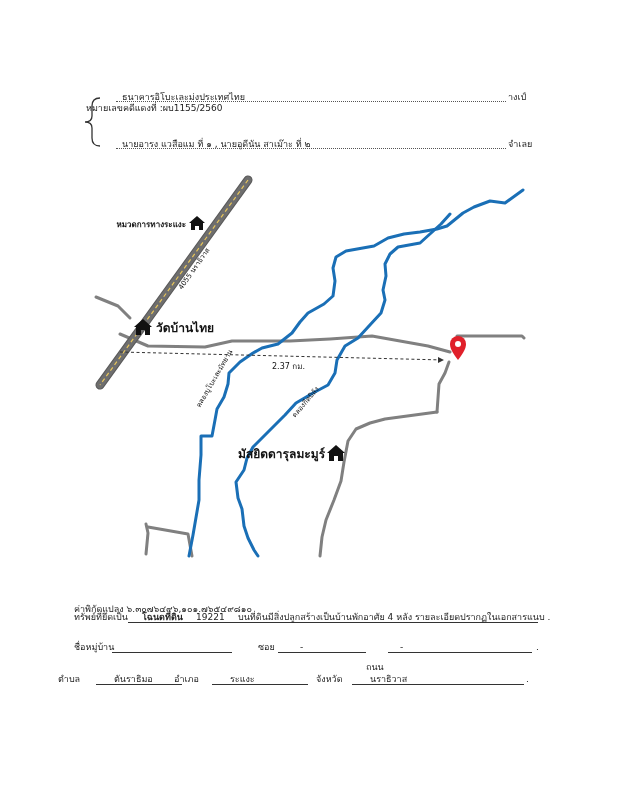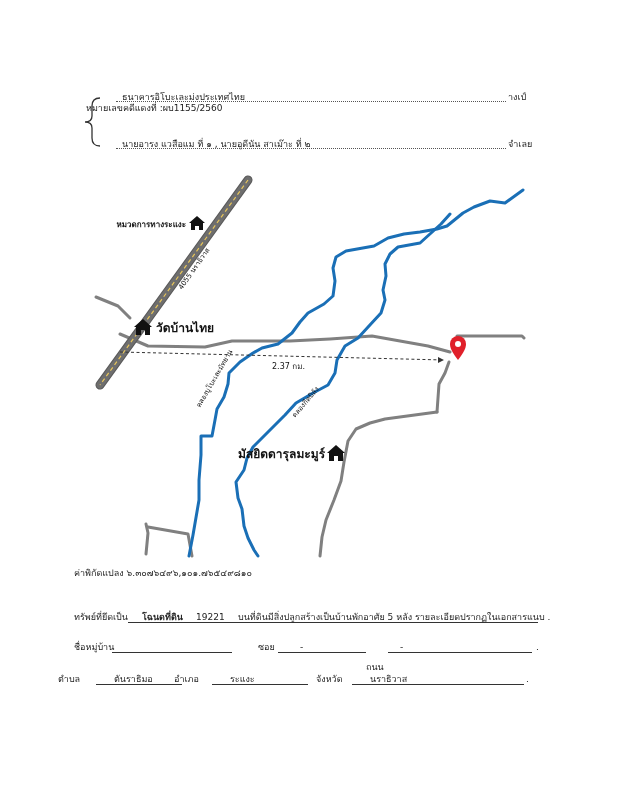--- a/index.html
+++ b/index.html
@@ -69,30 +69,30 @@
 
   <text class="maplabel" x="186" y="227" font-size="8" font-weight="bold" text-anchor="end" fill="#111">หมวดการทางระแงะ</text>
   <text class="maplabel" x="0" y="0" font-size="7" fill="#111" transform="translate(182,290) rotate(-55)">4055 นราธิวาส</text>
   <text class="maplabel" x="156" y="332" font-size="12" font-weight="bold" fill="#111">วัดบ้านไทย</text>
   <text class="maplabel" x="272" y="369" font-size="8" fill="#111">2.37 กม.</text>
   <text class="maplabel" x="0" y="0" font-size="7" fill="#111" transform="translate(200,408) rotate(-60)">คลองบูโบะเละมัทยาน</text>
   <text class="maplabel" x="0" y="0" font-size="7" fill="#111" transform="translate(295,418) rotate(-50)">คลองกีตบิลัง</text>
   <text class="maplabel" x="238" y="458" font-size="12" font-weight="bold" fill="#111">มัสยิดดารุลมะมูร์</text>
 </svg>
 
-<div class="txt" style="left:74px;top:567px;text-align:right;">
+<div class="txt" style="left:74px;top:603px;text-align:right;">
   <span>ค่าพิกัดแปลง</span>
   <span>๖.๓๐๗๖๔๙๖,๑๐๑.๗๖๕๔๙๘๑๐</span>
 </div>
 
 <div class="txt" style="left:74px;top:611px;">ทรัพย์ที่ยึดเป็น</div>
 <div class="uline" style="left:128px;top:622px;width:410px;"></div>
 <div class="txt" style="left:142px;top:611px;font-weight:bold;">โฉนดที่ดิน</div>
 <div class="txt" style="left:196px;top:611px;">19221</div>
-<div class="txt" style="left:238px;top:611px;">บนที่ดินมีสิ่งปลูกสร้างเป็นบ้านพักอาศัย 5 หลัง รายละเอียดปรากฏในเอกสารแนบ .</div>
+<div class="txt" style="left:238px;top:611px;">บนที่ดินมีสิ่งปลูกสร้างเป็นบ้านพักอาศัย 4 หลัง รายละเอียดปรากฏในเอกสารแนบ .</div>
 
 <div class="txt" style="left:74px;top:641px;">ชื่อหมู่บ้าน</div>
 <div class="uline" style="left:112px;top:652px;width:120px;"></div>
 <div class="txt" style="left:120px;top:641px;"></div>
 <div class="txt" style="left:258px;top:641px;">ซอย</div>
 <div class="uline" style="left:278px;top:652px;width:88px;"></div>
 <div class="txt" style="left:300px;top:641px;">-</div>
 <div class="txt" style="left:366px;top:641px;margin-top:20px;">ถนน</div>
 <div class="uline" style="left:388px;top:652px;width:144px;"></div>
 <div class="txt" style="left:400px;top:641px;">-</div>

